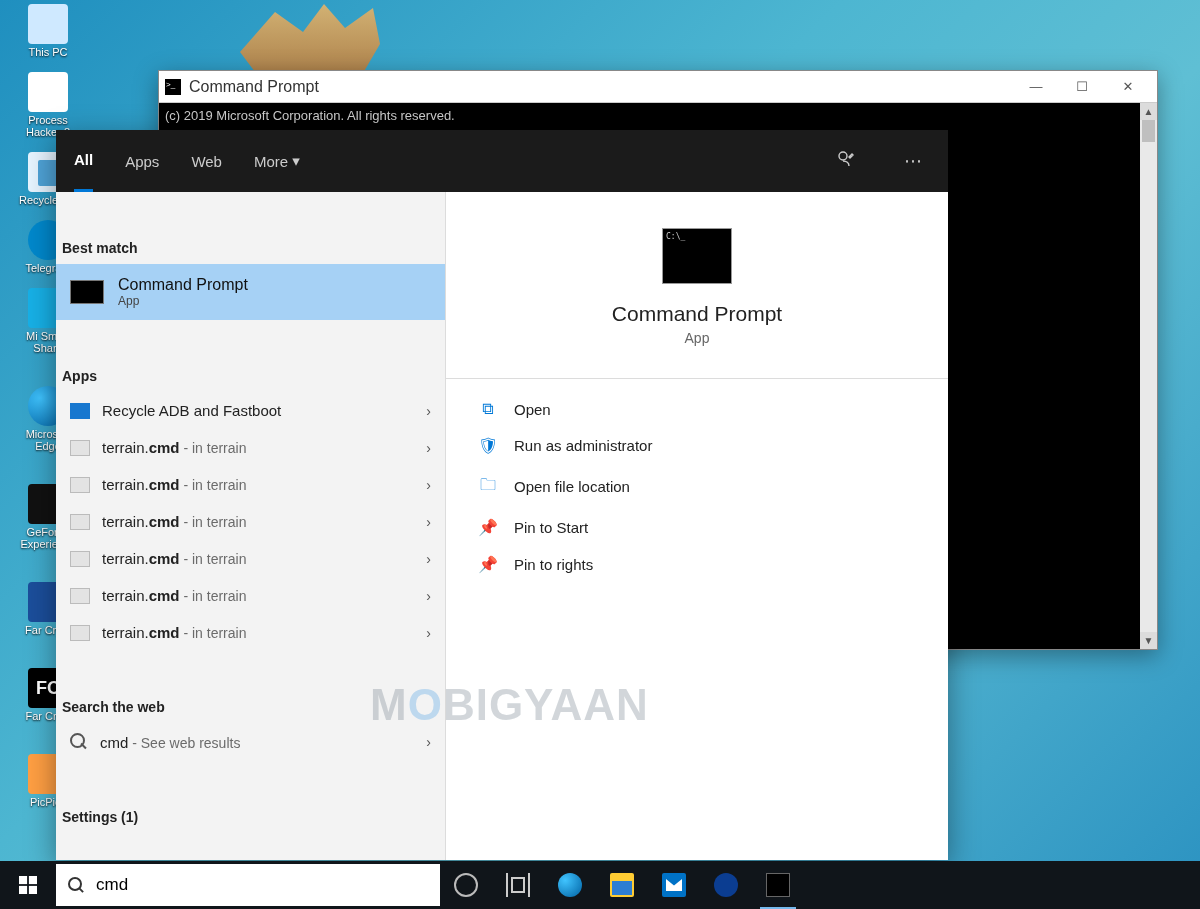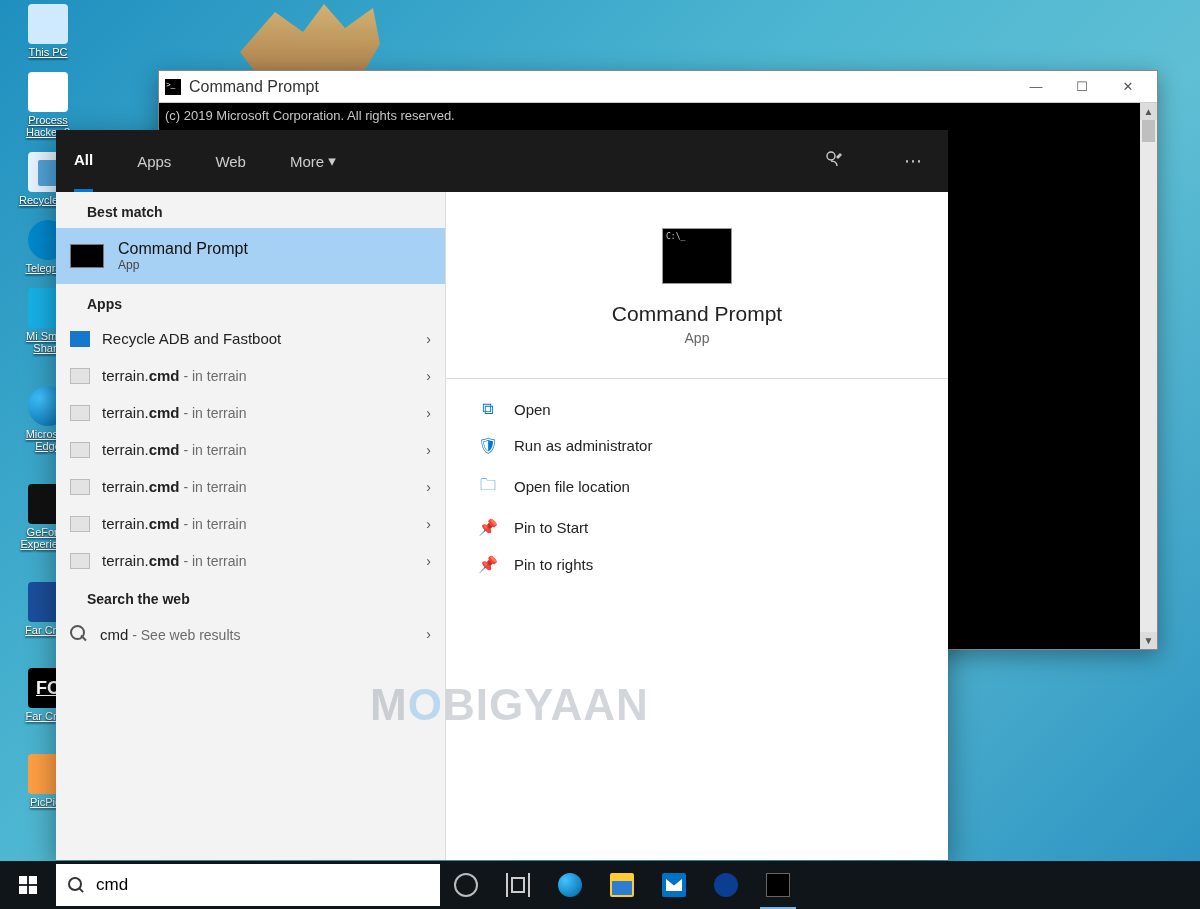--- a/index.html
+++ b/index.html
@@ -16,21 +16,21 @@
   }
   *{box-sizing:border-box;font-family:"Segoe UI",Arial,sans-serif;}
   html,body{margin:0;padding:0;width:1200px;height:909px;overflow:hidden;}
   body{
     position:relative;
     background:var(--desktop);
   }
 
   
   .desktop-icons{position:absolute;left:6px;top:0;width:170px;}
-  .dicon{width:80px;display:inline-block;text-align:center;vertical-align:top;margin:4px 2px 10px 2px;color:#fff;font-size:11px;text-shadow:0 1px 2px #000;text-decoration:underline;}
+  .dicon{width:80px;display:inline-block;text-align:center;vertical-align:top;margin:4px 2px 10px 2px;color:#fff;font-size:11px;text-shadow:0 1px 2px #000;}
   .dicon .box{width:40px;height:40px;margin:0 auto 2px auto;border-radius:4px;background:#3b83f6;}
   .dicon .box.bin{background:#e6f4ff;position:relative;}
   .dicon .box.bin:before{content:"";position:absolute;inset:8px 10px 6px 10px;background:#4fa3d7;border-radius:2px;}
   .dicon .box.tg{background:#0088cc;border-radius:50%;}
   .dicon .box.edge{background:radial-gradient(circle at 30% 30%,#40c4ff,#0062a3);border-radius:50%;}
   .dicon .box.geforce{background:#111;}
   .dicon .box.flag{background:#1b4e9b;}
   .dicon .box.fc{background:#000;color:#fff;font-weight:700;line-height:40px;font-size:18px;}
   .dicon .box.pp{background:#ff9f43;}
   .dicon .lbl{display:block;line-height:12px;}
@@ -60,32 +60,32 @@
   .cmd-scroll .arrow.bot{bottom:0;} .cmd-scroll .arrow.bot:after{content:"▼";}
 
   
   .search-panel{
     position:absolute;left:56px;top:130px;width:892px;height:730px;
     background:var(--panel-white);
     box-shadow:0 8px 28px rgba(0,0,0,.4);
     display:flex;flex-direction:column;
   }
   .sp-tabs{height:62px;background:var(--search-tab-bg);color:var(--search-tab-fg);
-    display:flex;align-items:center;padding:0 18px;gap:44px;font-size:15px;}
+    display:flex;align-items:center;padding:0 18px;gap:32px;font-size:15px;}
   .sp-tab{height:100%;display:flex;align-items:center;color:#ccc;cursor:default;}
   .sp-tab.active{color:#fff;font-weight:600;border-bottom:3px solid var(--accent);}
   .sp-tabs .flex{flex:1;}
   .sp-icon{color:#ccc;padding:0 8px;font-size:18px;}
   .sp-more{color:#ccc;display:flex;align-items:center;gap:4px;}
 
   .sp-body{flex:1;display:flex;min-height:0;}
   .sp-left{width:390px;border-right:1px solid var(--divider);background:var(--panel-bg);overflow:hidden;}
   .sp-right{flex:1;background:var(--panel-white);display:flex;flex-direction:column;padding-top:24px;}
 
-  .section-hdr{padding:12px 14px 8px 31px;font-weight:600;font-size:14px;color:#222;}
+  .section-hdr{padding:12px 14px 8px 6px;font-weight:600;font-size:14px;color:#222;margin-top:36px;}
   .best-match{display:flex;align-items:center;gap:14px;padding:12px 14px;background:var(--sel);}
   .bm-icon{width:34px;height:24px;background:#000;border:1px solid #777;}
   .bm-text .title{font-size:16px;color:#111;}
   .bm-text .sub{font-size:12px;color:#444;}
 
   .result-row{display:flex;align-items:center;gap:12px;padding:10px 14px;color:#222;font-size:15px;position:relative;}
   .result-row .ricon{width:20px;height:16px;background:#e3e3e3;border:1px solid #bbb;display:inline-block;flex-shrink:0;}
   .result-row .ricon.app{background:#1777cf;border:none;}
   .result-row .ricon.search{background:none;border:none;width:18px;height:18px;position:relative;}
   .result-row .ricon.search:before{content:"";position:absolute;width:11px;height:11px;border:2px solid #555;border-radius:50%;left:0;top:0;}
@@ -248,20 +248,21 @@
         <span class="chev">›</span>
       </div>
 
       <div class="section-hdr">Search the web</div>
       <div class="result-row">
         <span class="ricon search"></span>
         <span><span>cmd</span><span class="dim"> - See web results</span></span>
         <span class="chev">›</span>
       </div>
 
+      <div class="section-hdr">Settings (1)</div>
     </div>
 
     <div class="sp-right">
       <div class="preview">
         <div class="big-icon"></div>
         <div class="ptitle">Command Prompt</div>
         <div class="psub">App</div>
       </div>
       <div class="psep"></div>
       <div class="actions">

